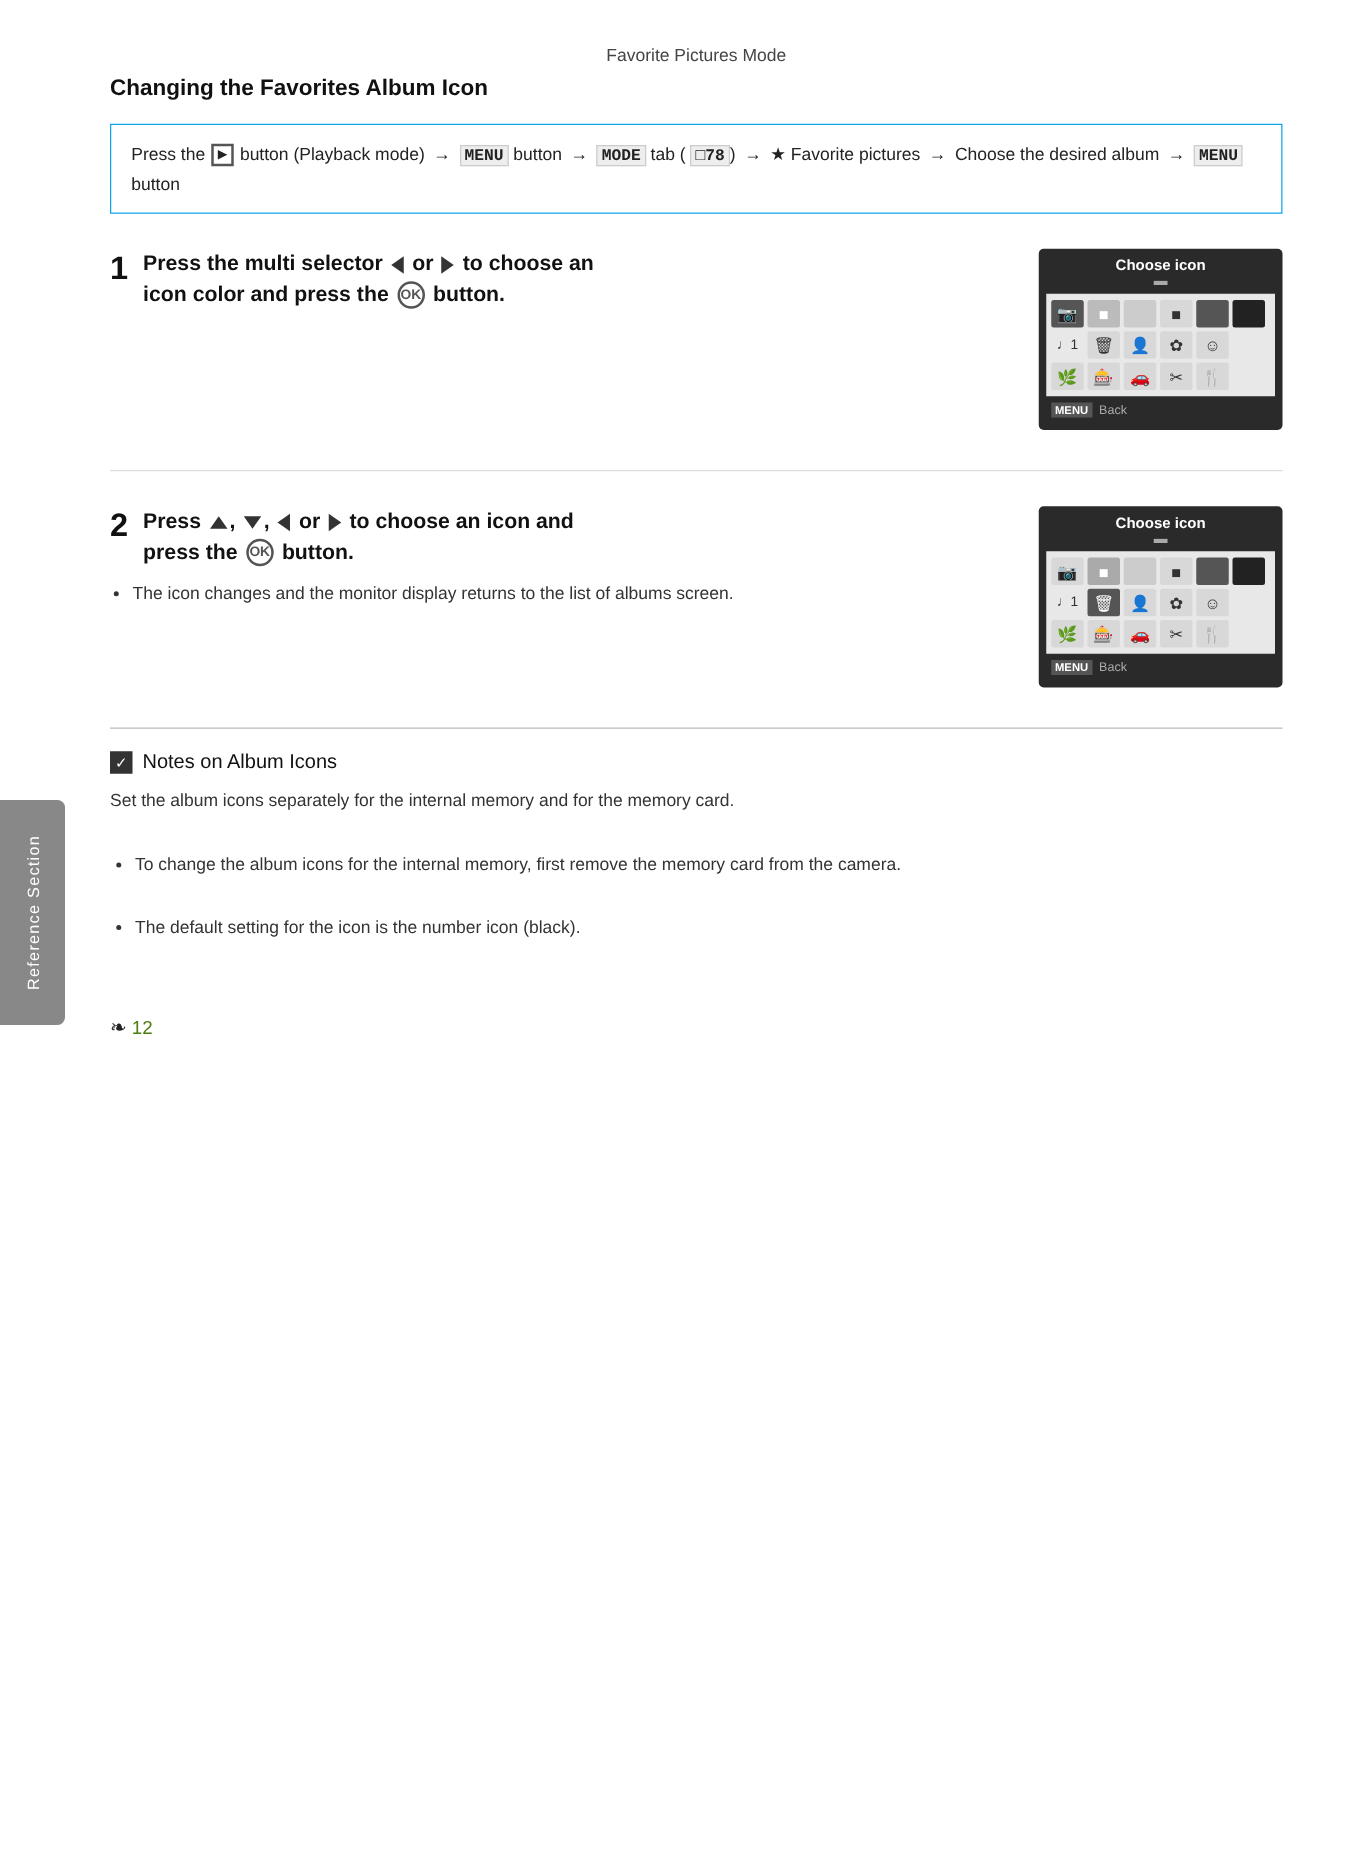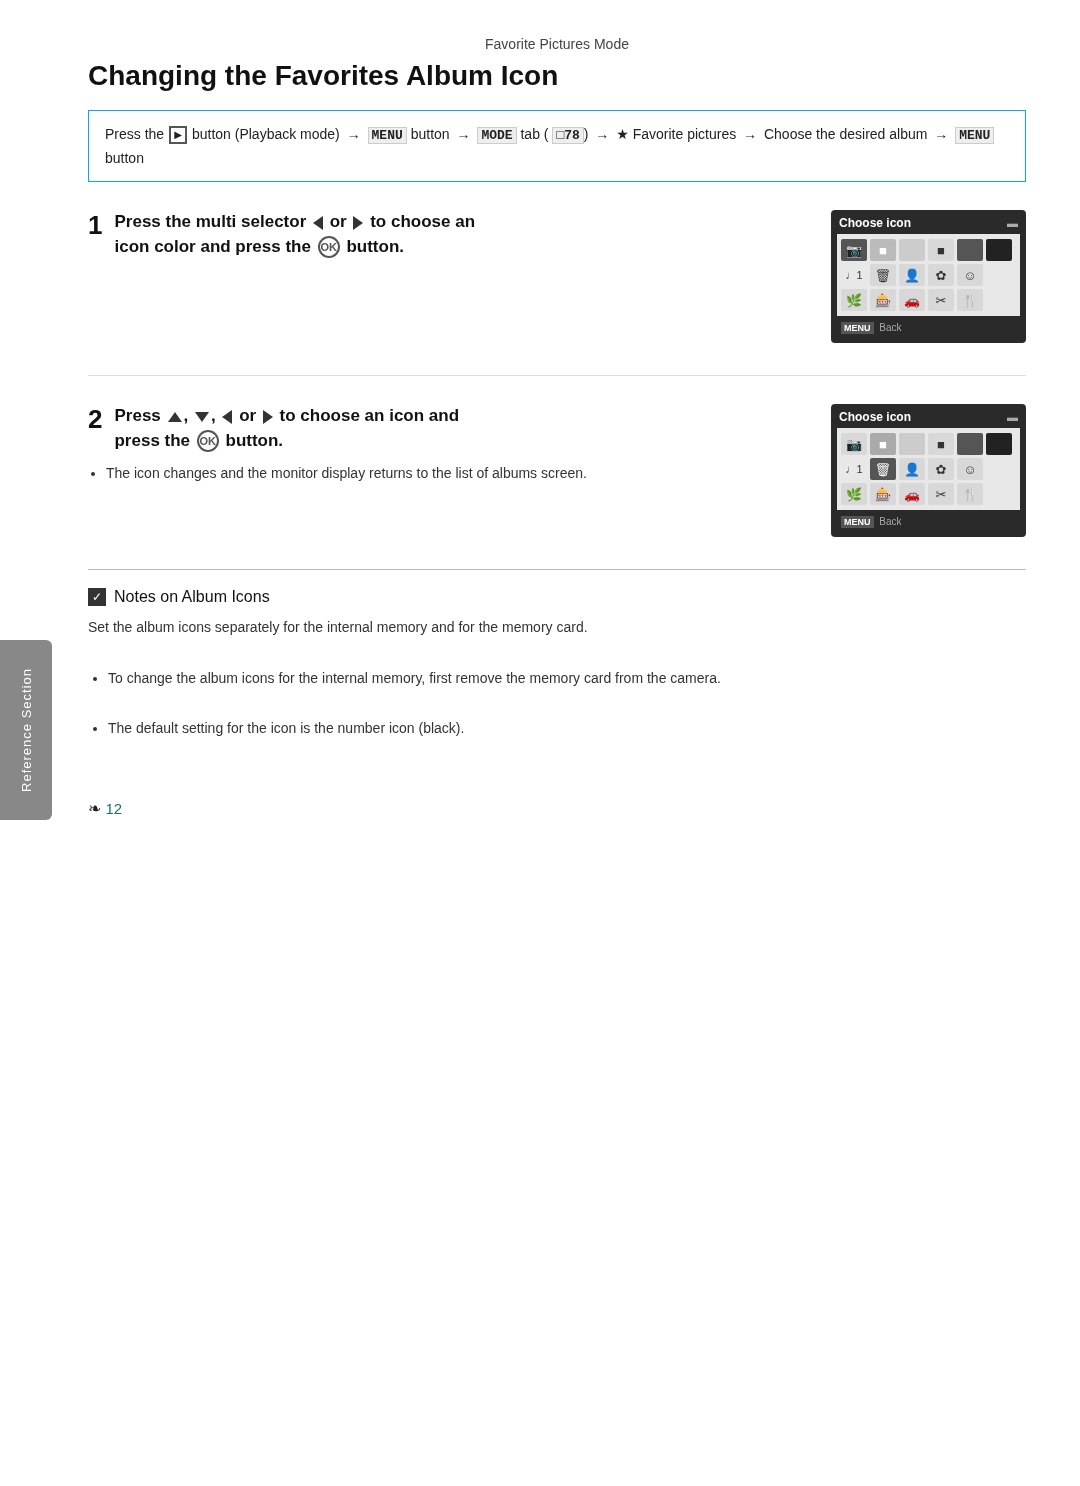--- a/index.html
+++ b/index.html
@@ -63,21 +63,21 @@
     
     .section-label {
       font-size: 14px;
       color: #444;
       margin-bottom: 8px;
       text-align: center;
     }
 
     
     .page-title {
-      font-size: 28px;
+      font-size: 18px;
       font-weight: bold;
       margin-bottom: 18px;
       color: #111;
     }
 
     
     .nav-path-box {
       border: 1px solid #0ea5e9;
       padding: 12px 16px;
       margin-bottom: 28px;
@@ -154,20 +154,21 @@
       padding: 6px 6px 8px 6px;
       flex-shrink: 0;
     }
 
     .camera-screen-header {
       display: flex;
       justify-content: space-between;
       align-items: center;
       margin-bottom: 4px;
       padding: 0 2px;
+      flex-direction: column;
     }
 
     .camera-screen-title {
       color: #fff;
       font-size: 12px;
       font-weight: bold;
     }
 
     .battery-icon {
       color: #aaa;
@@ -508,17 +509,17 @@
       </div>
       <p class="notes-body">Set the album icons separately for the internal memory and for the memory card.</p>
       <ul class="notes-list">
         <li>To change the album icons for the internal memory, first remove the memory card from the camera.</li>
         <li>The default setting for the icon is the number icon (black).</li>
       </ul>
     </div>
 
     <div style="margin-top: 60px; display:flex; align-items:center; gap:4px;">
       <span style="font-size:16px;">❧</span>
-      <span style="font-size:15px; color:#0f766e;">12</span>
+      <span style="font-size:15px; color:#4d7c0f;">12</span>
     </div>
 
   </div>
 </div>
 
 </body></html>

